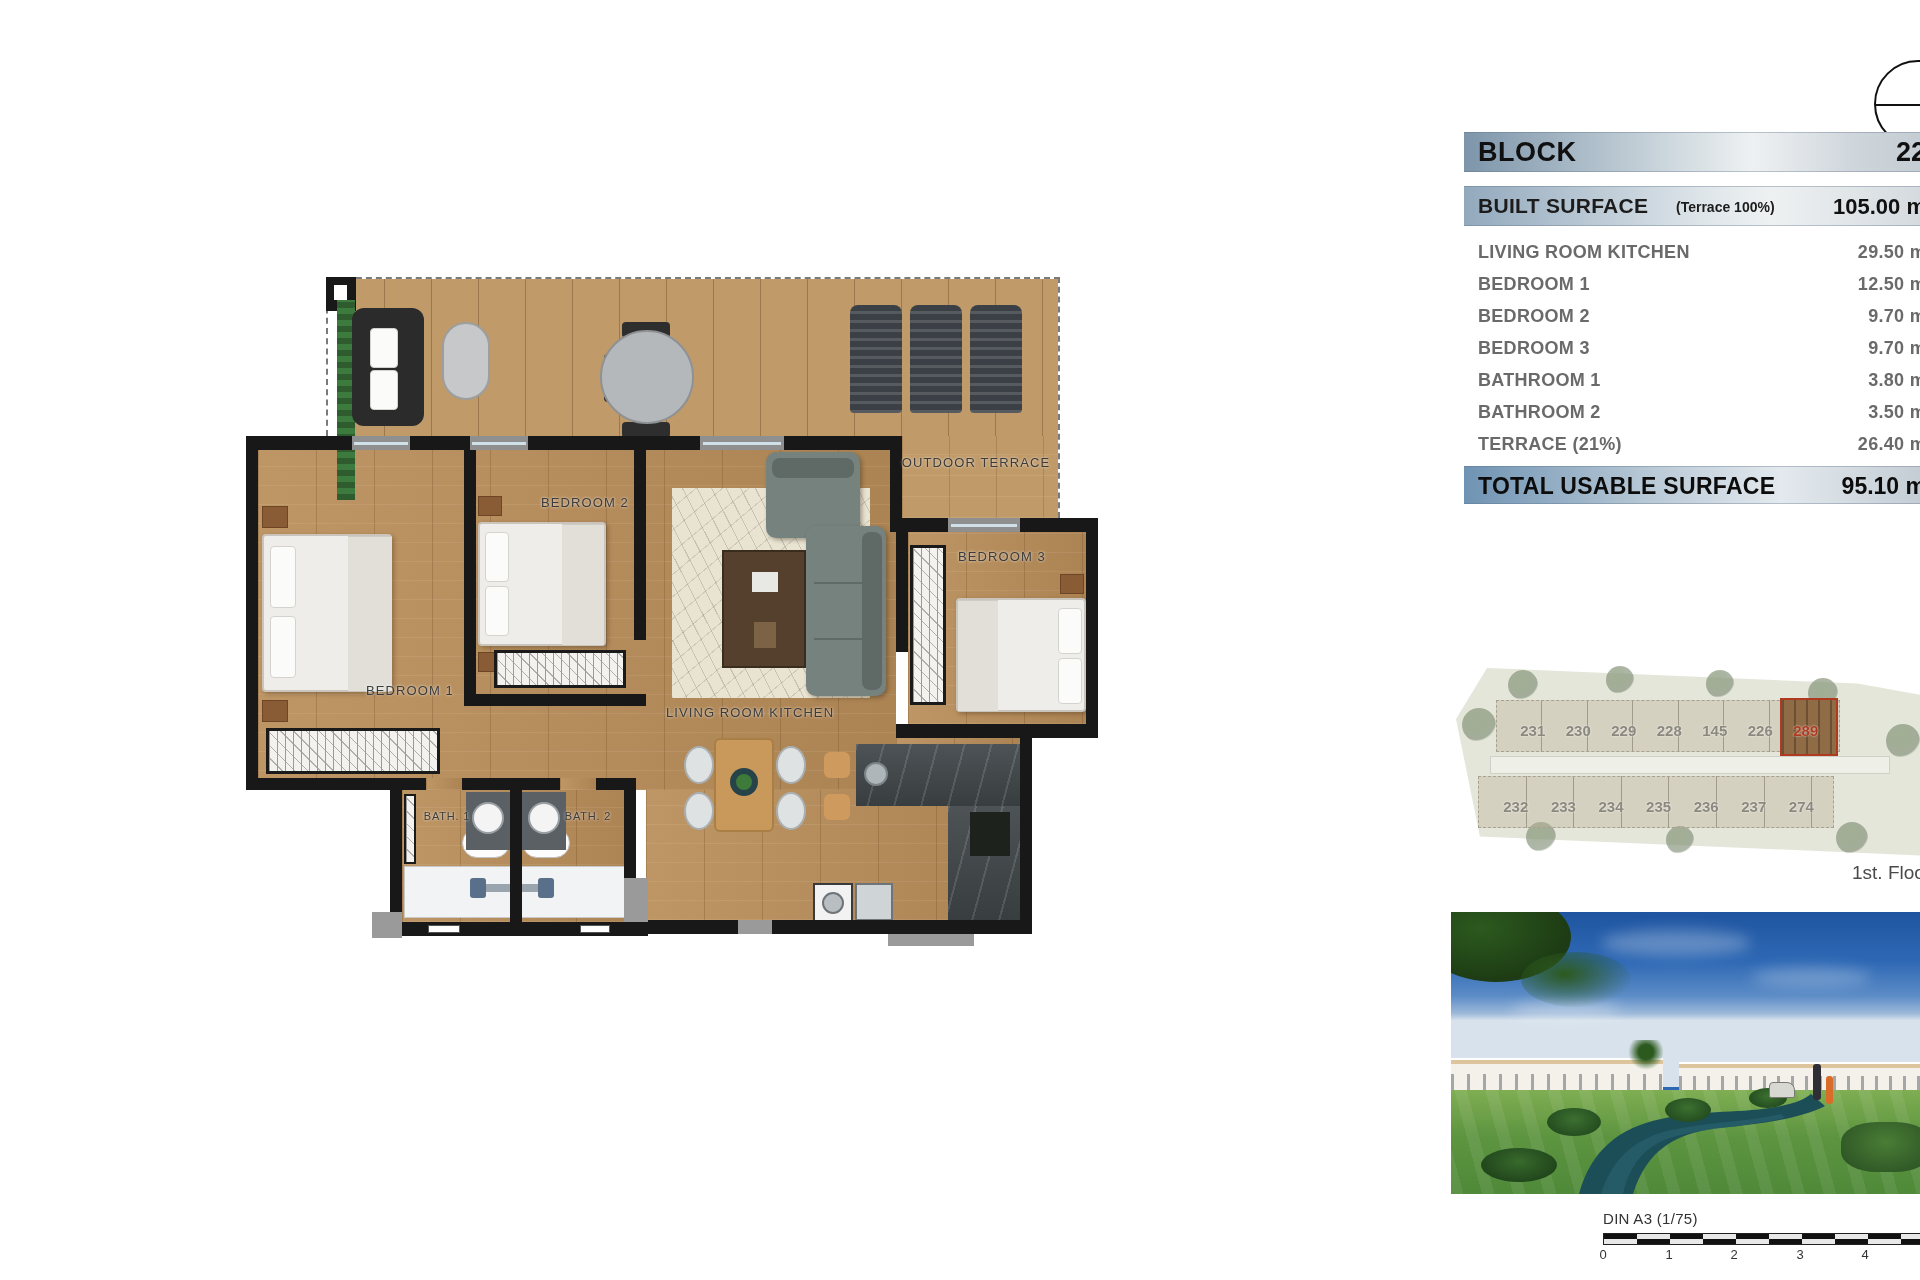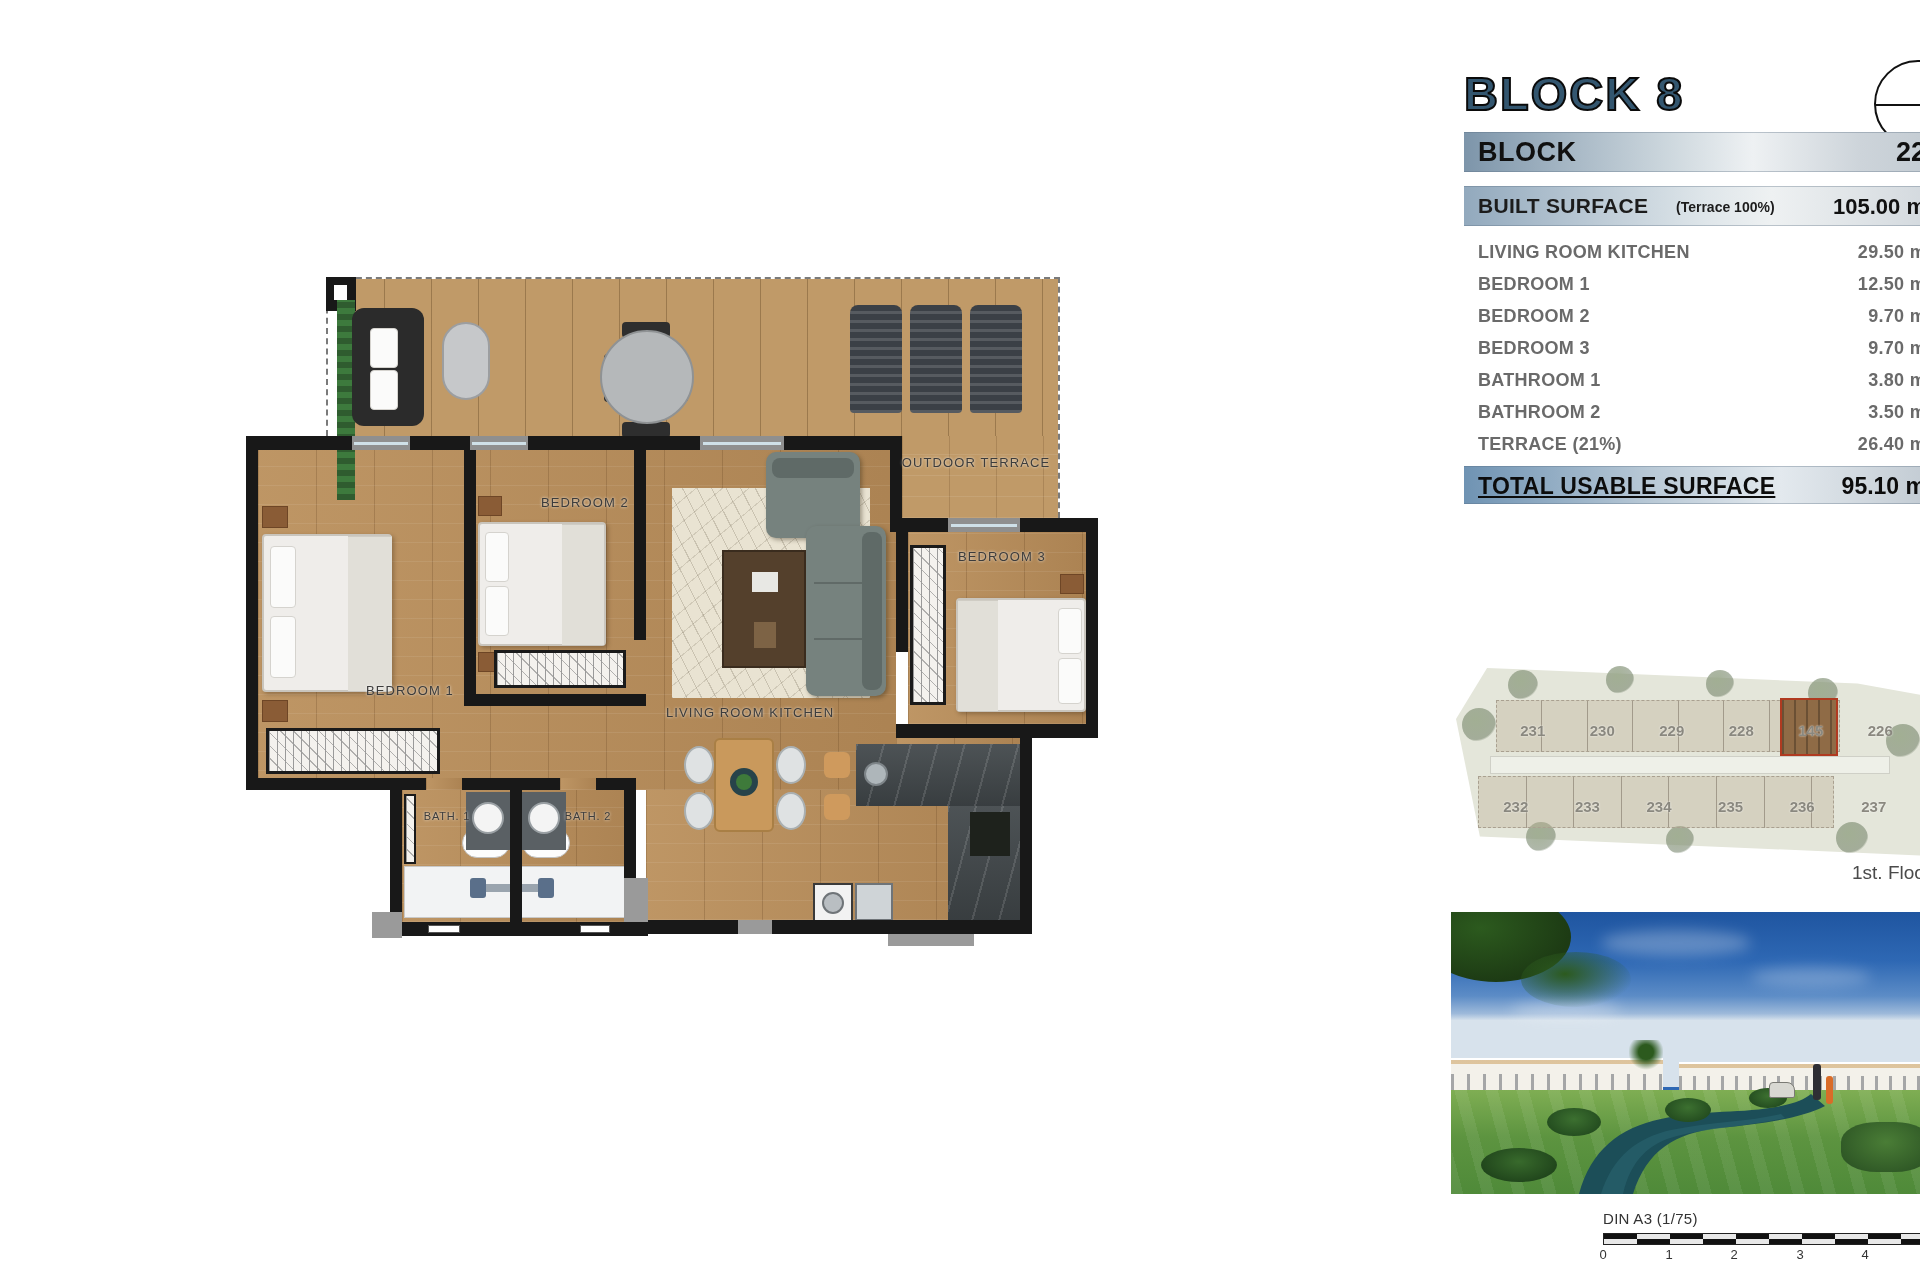--- a/index.html
+++ b/index.html
@@ -44,42 +44,42 @@
   .bandrow{position:absolute;left:1464px;width:466px;box-sizing:border-box;
     border-top:1px solid rgba(90,110,130,.35);border-bottom:1px solid rgba(90,110,130,.35);}
   .houseband{top:132px;height:40px;background:linear-gradient(90deg,#7d95aa 0%,#cfd9df 45%,#eef1f3 62%,#cdd4da 85%,#c4ccd3 100%);}
   .builtband{top:186px;height:40px;background:linear-gradient(90deg,#92a9bd 0%,#dfe6ea 52%,#eef1f2 66%,#d3d9de 100%);}
   .totalband{top:466px;height:38px;background:linear-gradient(90deg,#6f93b3 0%,#b9c9d6 40%,#e3e9ee 68%,#c2cbd3 100%);}
   .houseband .lbl{position:absolute;left:14px;top:4px;font-size:27px;font-weight:800;color:#101010;letter-spacing:.5px;}
   .houseband .val{position:absolute;right:4px;top:4px;font-size:27px;font-weight:800;color:#101010;}
   .builtband .lbl{position:absolute;left:14px;top:7px;font-size:21px;font-weight:700;color:#1c1c1c;letter-spacing:.3px;}
   .builtband .note{position:absolute;left:212px;top:12px;font-size:14px;font-weight:600;color:#1c1c1c;}
   .builtband .val{position:absolute;right:4px;top:7px;font-size:22px;font-weight:700;color:#111;}
-  .totalband .lbl{position:absolute;left:14px;top:6px;font-size:23px;font-weight:800;color:#0c0c0c;letter-spacing:.3px;text-decoration:underline;}
+  .totalband .lbl{position:absolute;left:14px;top:6px;font-size:23px;font-weight:800;color:#0c0c0c;letter-spacing:.3px;}
   .totalband .val{position:absolute;right:4px;top:6px;font-size:23px;font-weight:800;color:#0c0c0c;}
   #surflist{position:absolute;left:1464px;top:236px;width:466px;}
   .surfrow{display:flex;justify-content:space-between;height:32px;line-height:32px;
     font-size:18px;font-weight:600;color:#6a6a6a;letter-spacing:.3px;padding-left:14px;padding-right:4px;}
   #blocktitle{position:absolute;left:1464px;top:66px;font-size:47px;font-weight:900;color:#33566f;
     letter-spacing:2px;-webkit-text-stroke:2px #0a0a0a;}
   #compass{position:absolute;left:1874px;top:60px;width:88px;height:88px;border:2px solid #111;
     border-radius:50%;box-sizing:border-box;background:#fff;}
   #compass i{position:absolute;left:0;right:0;top:50%;height:2px;background:#111;display:block;}
   
   #siteplan{position:absolute;left:1456px;top:664px;width:478px;height:196px;}
   #siteland{position:absolute;inset:0;background:#e4e6da;
     clip-path:polygon(6.5% 2%, 84% 10%, 100% 17%, 100% 98%, 5% 88%, 0 28%);}
   .tree{position:absolute;border-radius:50%;background:radial-gradient(circle at 40% 35%, rgba(150,165,135,.85), rgba(110,125,100,.55) 65%, rgba(110,125,100,0) 72%);}
   .bstrip{position:absolute;background:rgba(190,175,150,.38);border:1px dashed #a9a090;box-sizing:border-box;}
   .bstrip.t{background-image:repeating-linear-gradient(90deg, transparent 0 44.5px, rgba(120,110,95,.55) 44.5px 45.5px);}
   .bstrip.b{background-image:repeating-linear-gradient(90deg, transparent 0 46.6px, rgba(120,110,95,.55) 46.6px 47.6px);}
   .path{position:absolute;background:#eef0e8;border:1px solid rgba(160,160,150,.4);box-sizing:border-box;}
   #hlunit{position:absolute;left:324px;top:34px;width:58px;height:58px;background:#8f6b46;border:2px solid #b03a20;
     box-sizing:border-box;background-image:repeating-linear-gradient(90deg, rgba(0,0,0,.25) 0 2px, transparent 2px 12px);}
-  .unitrow{position:absolute;display:flex;gap:24px;}
+  .unitrow{position:absolute;display:flex;}
   .unum{flex:0 0 45.5px;text-align:center;font-size:15px;font-weight:700;color:#8a887f;
     text-shadow:0 0 2px rgba(255,255,255,.9);}
   .unitrow.bot .unum{flex-basis:47.6px;}
   .unum.hl{color:#b03a20;}
   #floorlabel{position:absolute;left:1852px;top:862px;font-size:19px;color:#4a4a4a;white-space:nowrap;}
   
   #photo{position:absolute;left:1451px;top:912px;width:480px;height:282px;overflow:hidden;background:#2e68b4;}
   .cloud{position:absolute;background:rgba(255,255,255,.75);border-radius:50%;filter:blur(7px);}
   
   #scalebar{position:absolute;left:1603px;top:1210px;width:340px;}
@@ -247,21 +247,20 @@
 
     <span class="rlabel" style="left:976px;top:462px;">OUTDOOR TERRACE</span>
     <span class="rlabel" style="left:410px;top:690px;">BEDROOM 1</span>
     <span class="rlabel" style="left:585px;top:502px;">BEDROOM 2</span>
     <span class="rlabel" style="left:1002px;top:556px;">BEDROOM 3</span>
     <span class="rlabel" style="left:750px;top:712px;">LIVING ROOM KITCHEN</span>
     <span class="rlabel sm" style="left:447px;top:816px;">BATH. 1</span>
     <span class="rlabel sm" style="left:588px;top:816px;">BATH. 2</span>
   </div>
 
-  <div id="blocktitle">BLOCK 8</div>
   <div id="compass">
       <i></i>
     </div>
 
   <div class="bandrow houseband">
     <span class="lbl">BLOCK</span>
     <span class="val">22</span>
   </div>
   <div class="bandrow builtband">
     <span class="lbl">BUILT SURFACE</span>

